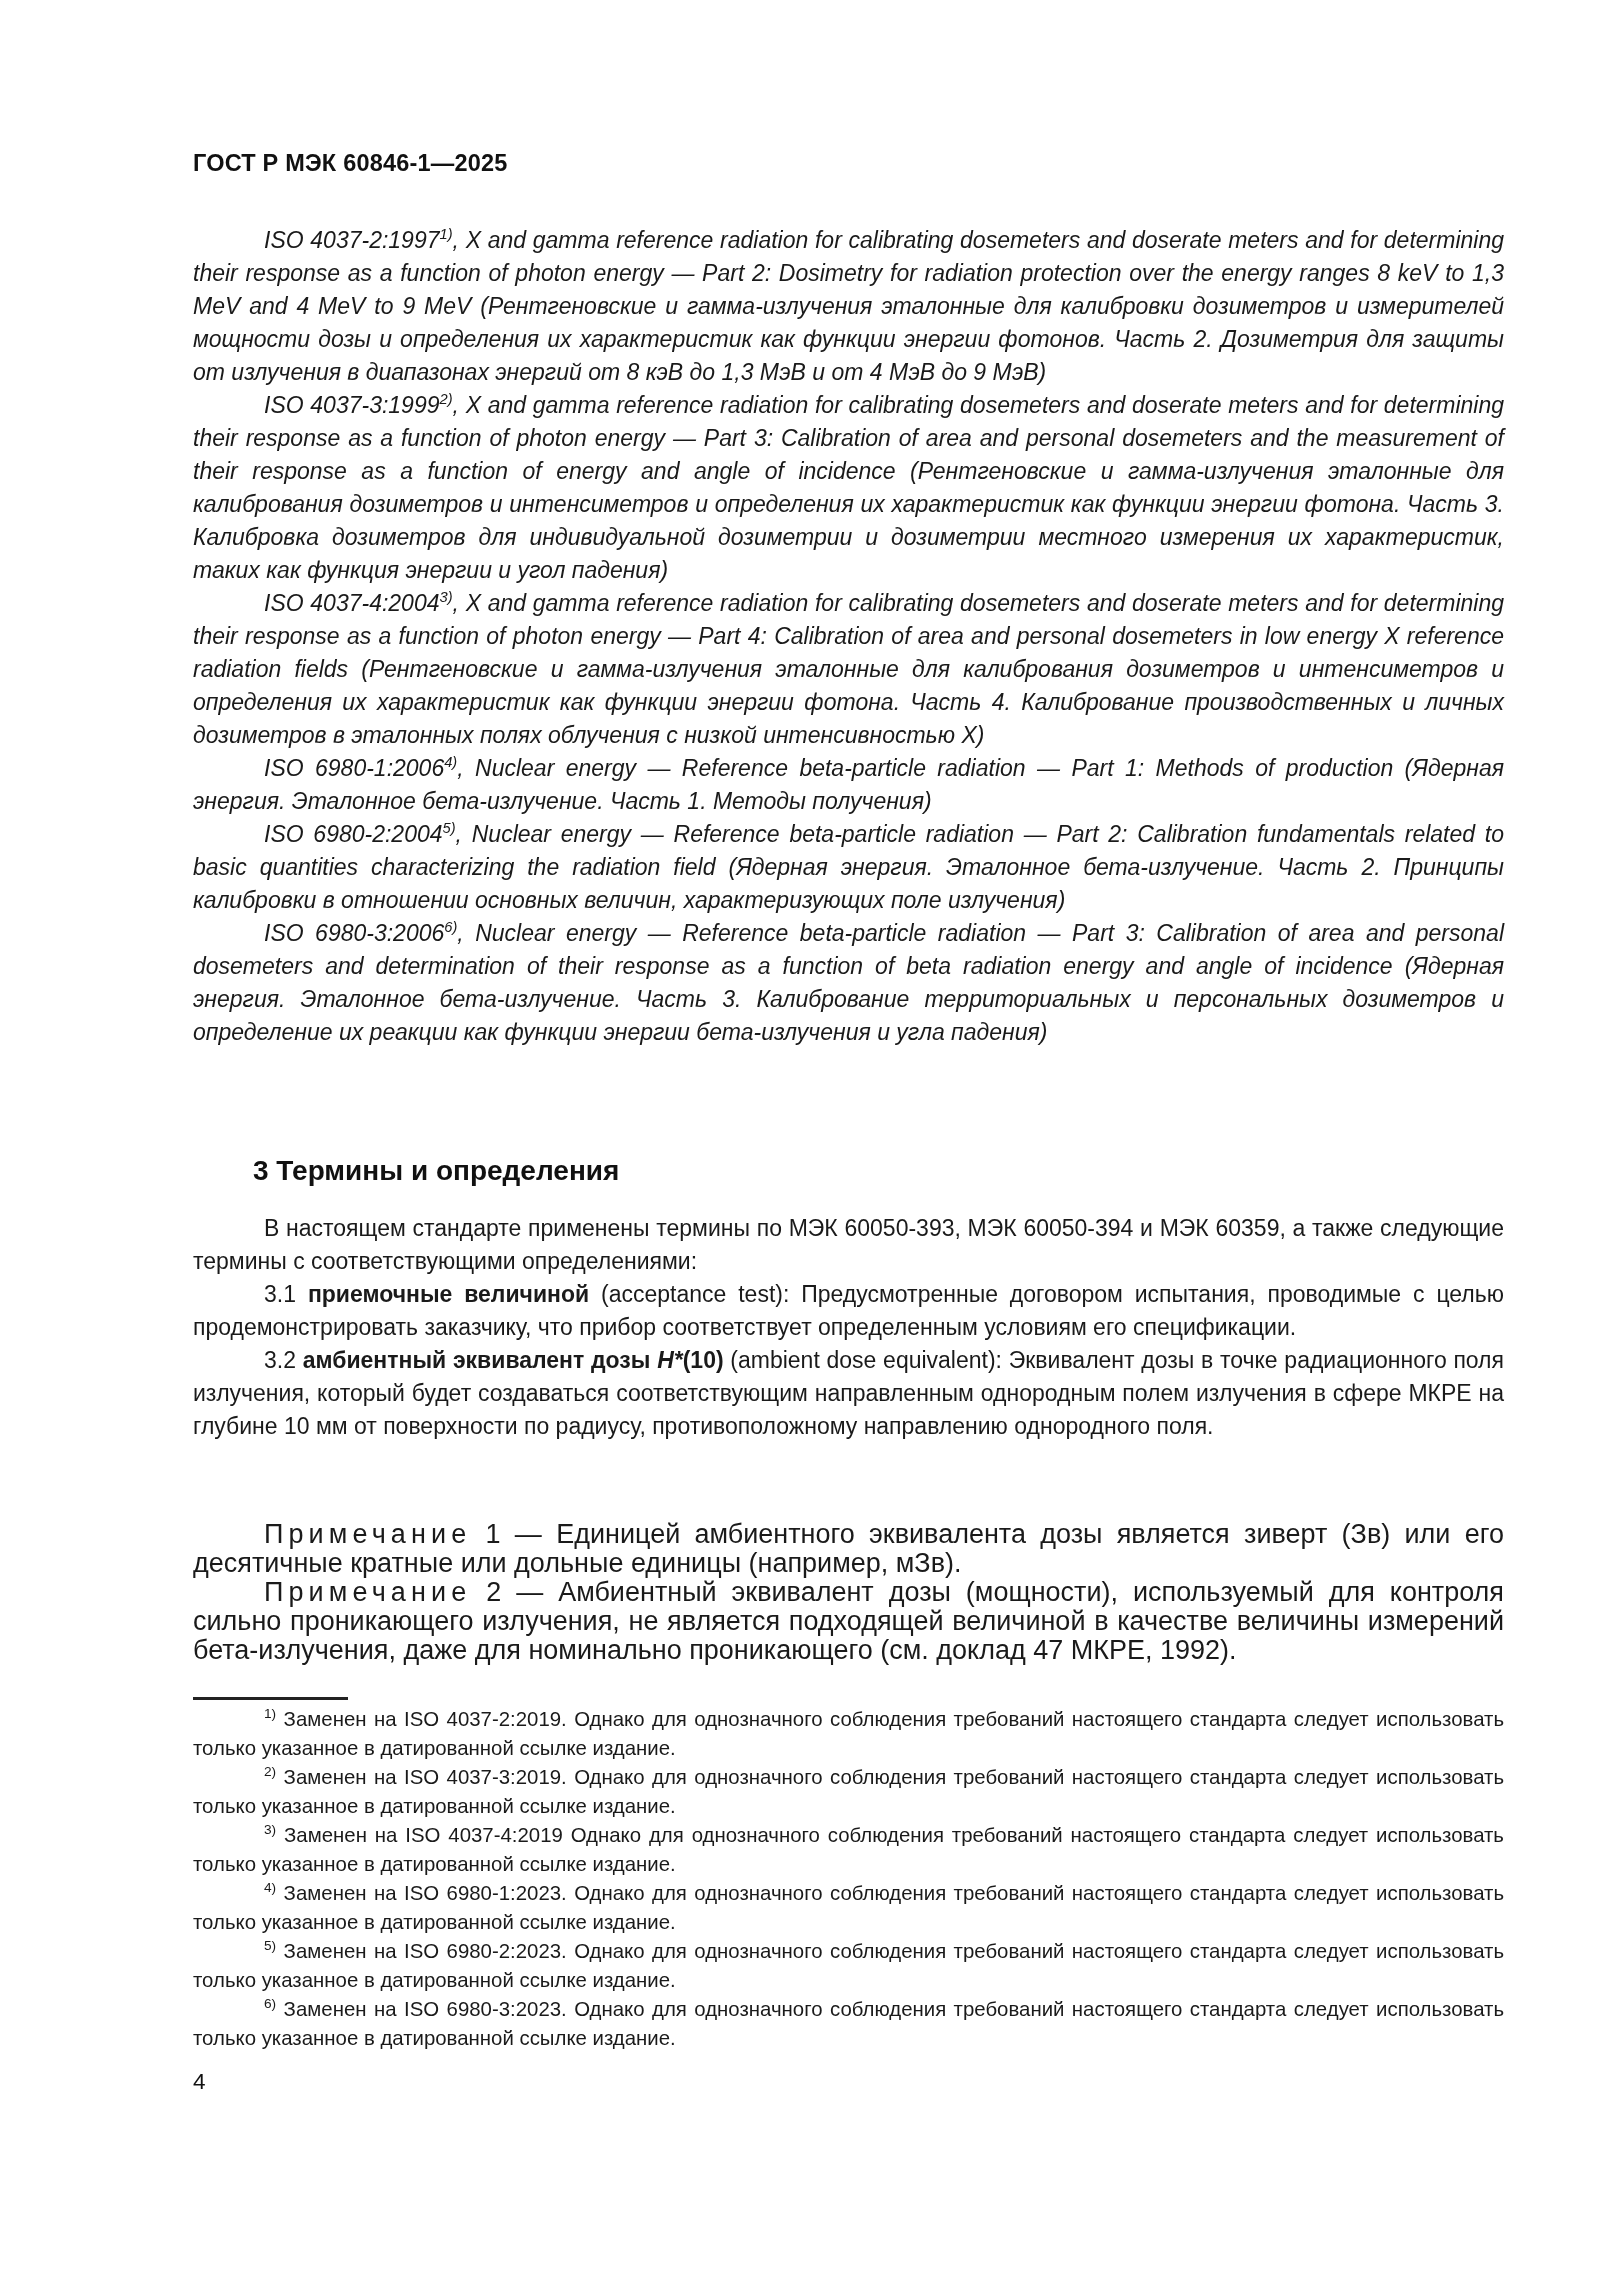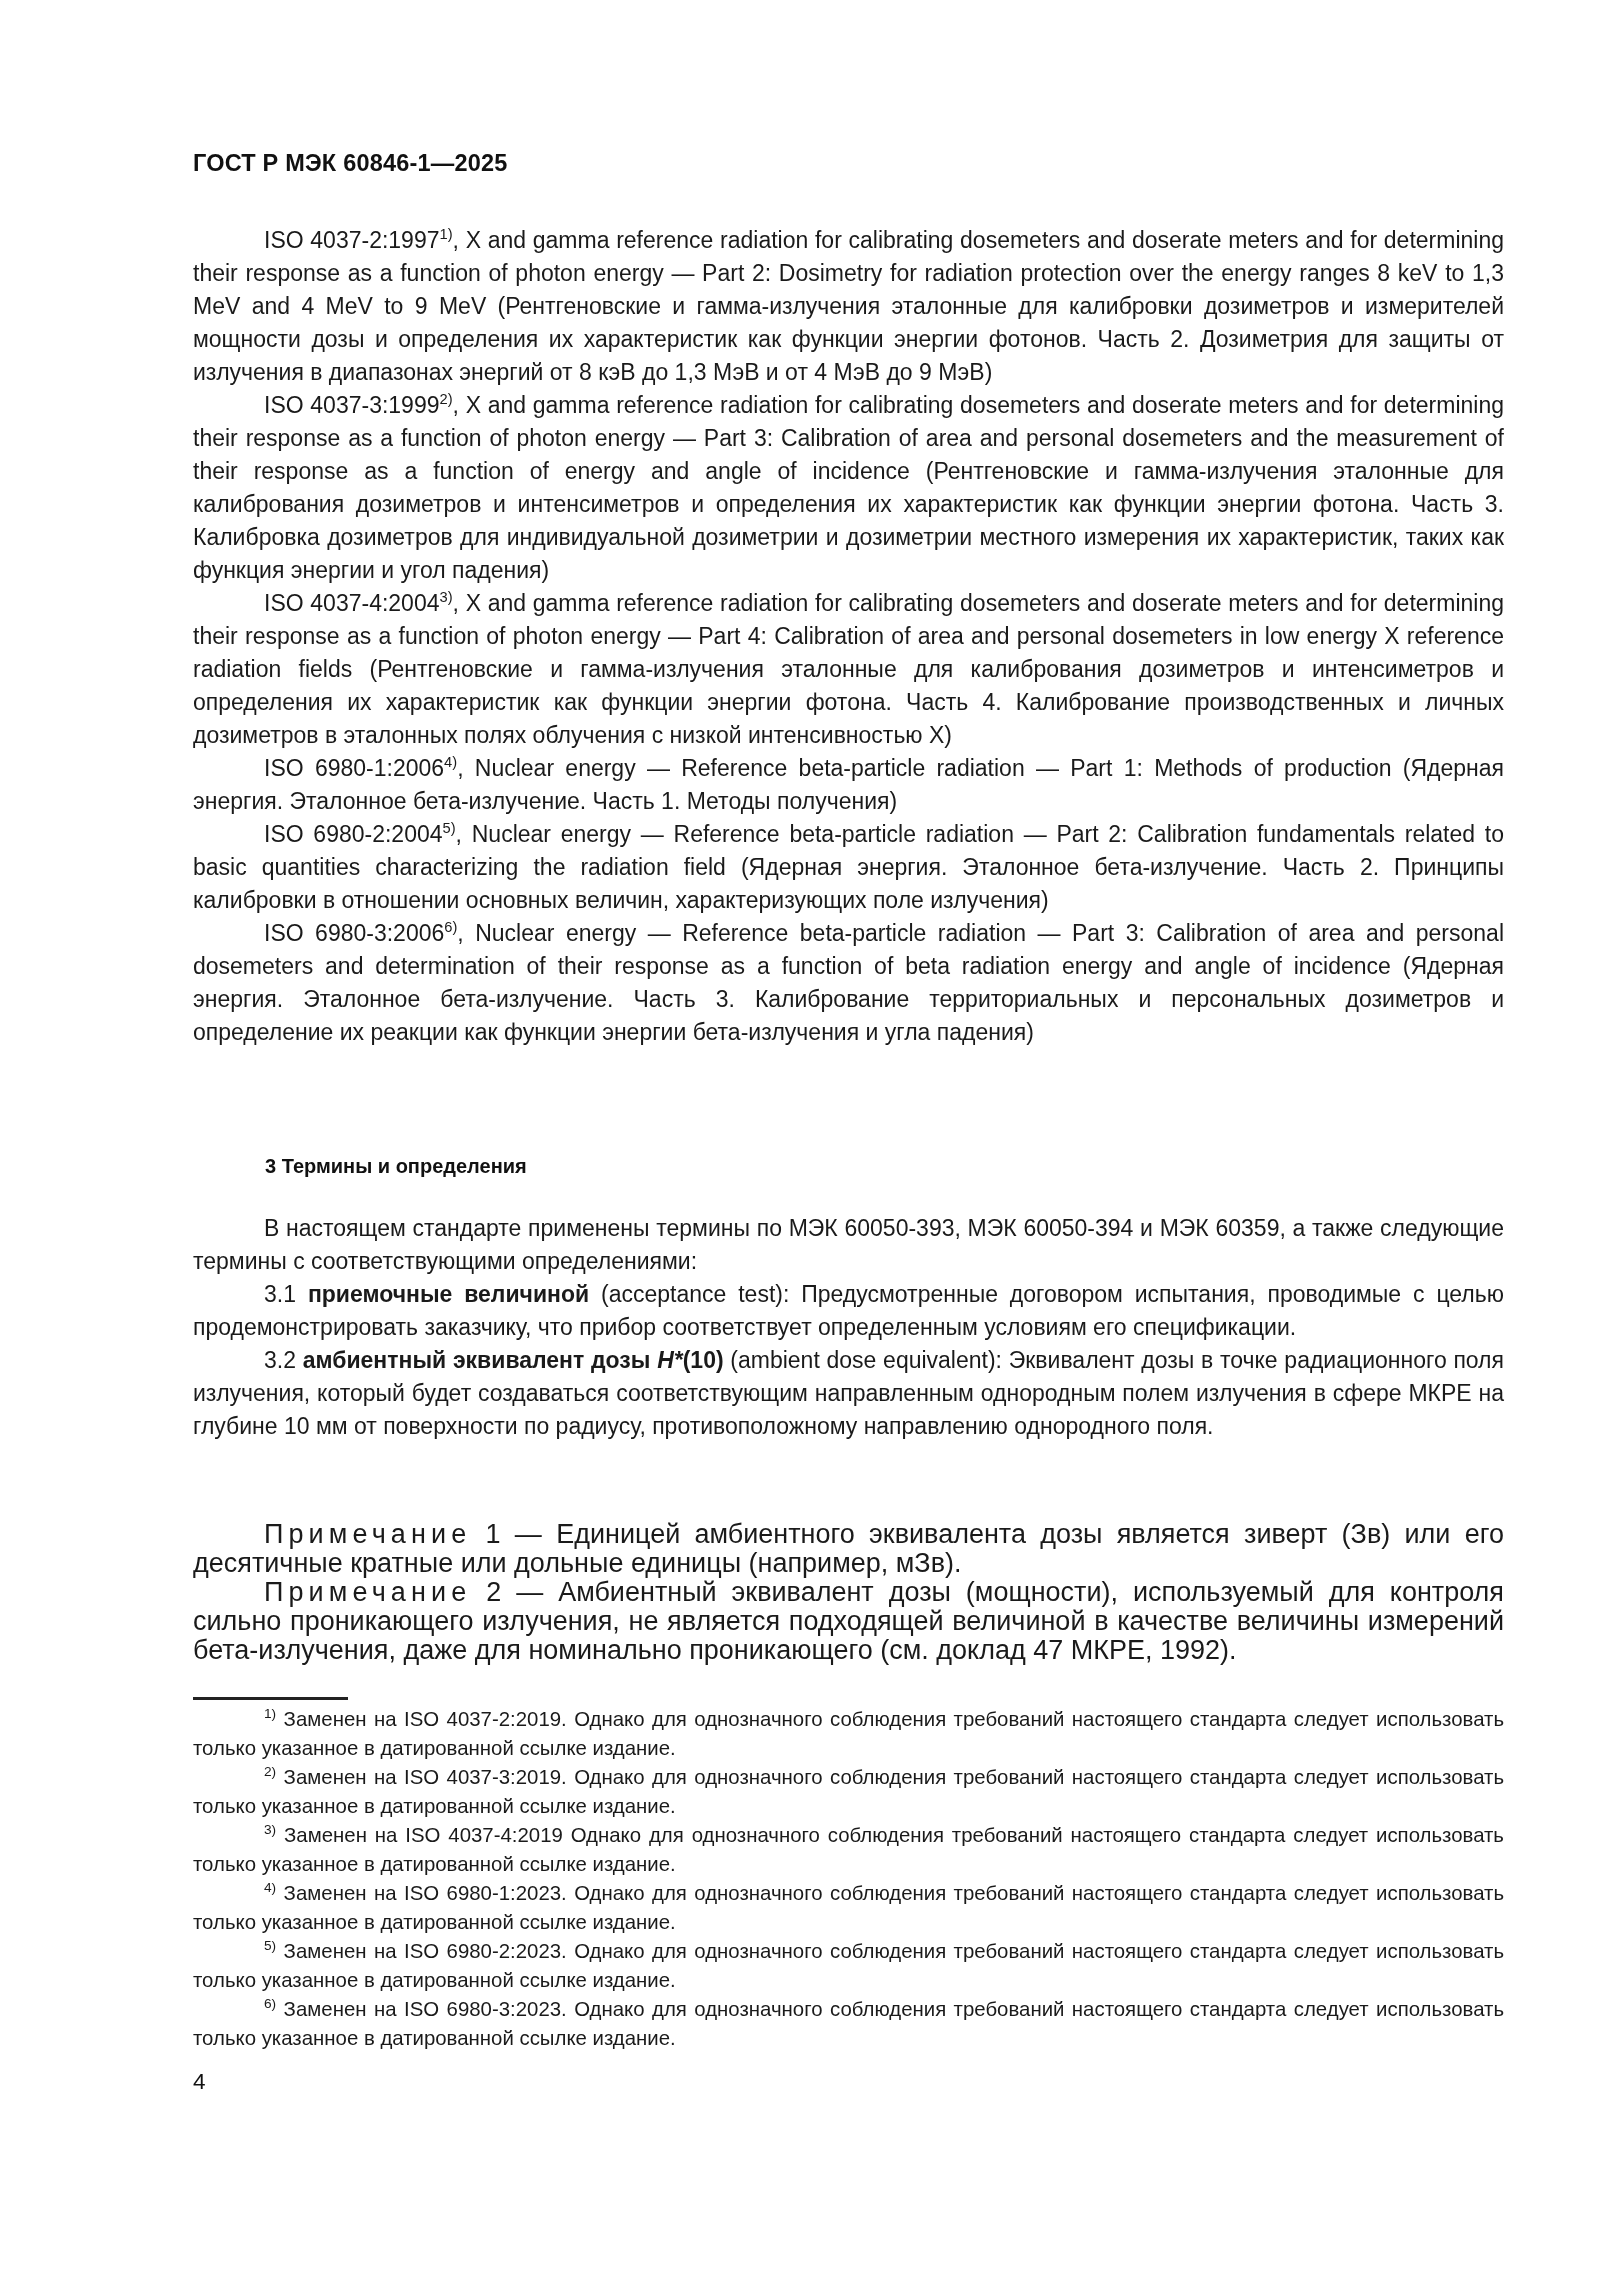--- a/index.html
+++ b/index.html
@@ -5,38 +5,38 @@
   html, body { margin: 0; padding: 0; background: #ffffff; }
   body { width: 1621px; height: 2293px; position: relative; overflow: hidden;
          font-family: "Liberation Sans", sans-serif; color: #1a1a1a; }
   .page { position: absolute; left: 0; top: 0; width: 1621px; height: 2293px; background: #fff; }
   .hdr { position: absolute; left: 193px; top: 150px; font-size: 23.5px; font-weight: bold;
          letter-spacing: 0.2px; color: #111; }
   .blk { position: absolute; left: 193px; width: 1311px; }
   .p { font-size: 23px; line-height: 33px; text-align: justify; text-indent: 71px;
        margin: 0; letter-spacing: 0; }
   .p sup { font-size: 14.7px; line-height: 0; vertical-align: 8.8px; }
-  .h2 { position: absolute; left: 265px; top: 1155px; font-size: 20px; font-weight: bold; color: #111; }
+  .h2 { position: absolute; left: 253px; top: 1155px; font-size: 28px; font-weight: bold; color: #111; }
   .note { font-size: 27px; line-height: 29px; text-align: justify; text-indent: 71px; margin: 0; }
   .spaced { letter-spacing: 5.1px; }
   .fn-rule { position: absolute; left: 193px; top: 1697px; width: 155px; height: 2.9px; background: #222; }
   .fn { font-size: 20.4px; line-height: 29px; text-align: justify; text-indent: 71px; margin: 0; }
   .fn sup { font-size: 13.7px; line-height: 0; vertical-align: 7.8px; }
   .pnum { position: absolute; left: 193px; top: 2069px; font-size: 22.5px; color: #111; }
   b.t { font-weight: bold; }
   i.it { font-style: italic; font-weight: bold; }
 </style>
 </head>
 <body>
 
 <div class="page">
 
   <div class="hdr">ГОСТ Р МЭК 60846-1—2025</div>
 
-  <div class="blk" style="top:224px;">
+  <div class="blk" style="top:224px;font-style:italic;">
     <p class="p"><span>ISO 4037-2:1997</span><sup>1)</sup><span>, X and gamma reference radiation for calibrating dosemeters and doserate meters and for determining their response as a function of photon energy — Part 2: Dosimetry for radiation protection over the energy ranges 8 keV to 1,3 MeV and 4 MeV to 9 MeV (Рентгеновские и гамма-излучения эталон­ные для калибровки дозиметров и измерителей мощности дозы и определения их характеристик как функции энергии фотонов. Часть 2. Дозиметрия для защиты от излучения в диапазонах энергий от 8 кэВ до 1,3 МэВ и от 4 МэВ до 9 МэВ)</span></p>
     <p class="p"><span>ISO 4037-3:1999</span><sup>2)</sup><span>, X and gamma reference radiation for calibrating dosemeters and doserate meters and for determining their response as a function of photon energy — Part 3: Calibration of area and personal dose­meters and the measurement of their response as a function of energy and angle of incidence (Рентгеновские и гамма-излучения эталонные для калибрования дозиметров и интенсиметров и определения их характе­ристик как функции энергии фотона. Часть 3. Калибровка дозиметров для индивидуальной дозиметрии и дозиметрии местного измерения их характеристик, таких как функция энергии и угол падения)</span></p>
     <p class="p"><span>ISO 4037-4:2004</span><sup>3)</sup><span>, X and gamma reference radiation for calibrating dosemeters and doserate meters and for determining their response as a function of photon energy — Part 4: Calibration of area and person­al dosemeters in low energy X reference radiation fields (Рентгеновские и гамма-излучения эталонные для калибрования дозиметров и интенсиметров и определения их характеристик как функции энергии фотона. Часть 4. Калибрование производственных и личных дозиметров в эталонных полях облучения с низкой интенсивностью X)</span></p>
     <p class="p"><span>ISO 6980-1:2006</span><sup>4)</sup><span>, Nuclear energy — Reference beta-particle radiation — Part 1: Methods of production (Ядерная энергия. Эталонное бета-излучение. Часть 1. Методы получения)</span></p>
     <p class="p"><span>ISO 6980-2:2004</span><sup>5)</sup><span>, Nuclear energy — Reference beta-particle radiation — Part 2: Calibration fundamen­tals related to basic quantities characterizing the radiation field (Ядерная энергия. Эталонное бета-излучение. Часть 2. Принципы калибровки в отношении основных величин, характеризующих поле излучения)</span></p>
     <p class="p"><span>ISO 6980-3:2006</span><sup>6)</sup><span>, Nuclear energy — Reference beta-particle radiation — Part 3: Calibration of area and personal dosemeters and determination of their response as a function of beta radiation energy and angle of incidence (Ядерная энергия. Эталонное бета-излучение. Часть 3. Калибрование территориальных и пер­сональных дозиметров и определение их реакции как функции энергии бета-излучения и угла падения)</span></p>
   </div>
 
   <div class="h2">3 Термины и определения</div>
 

